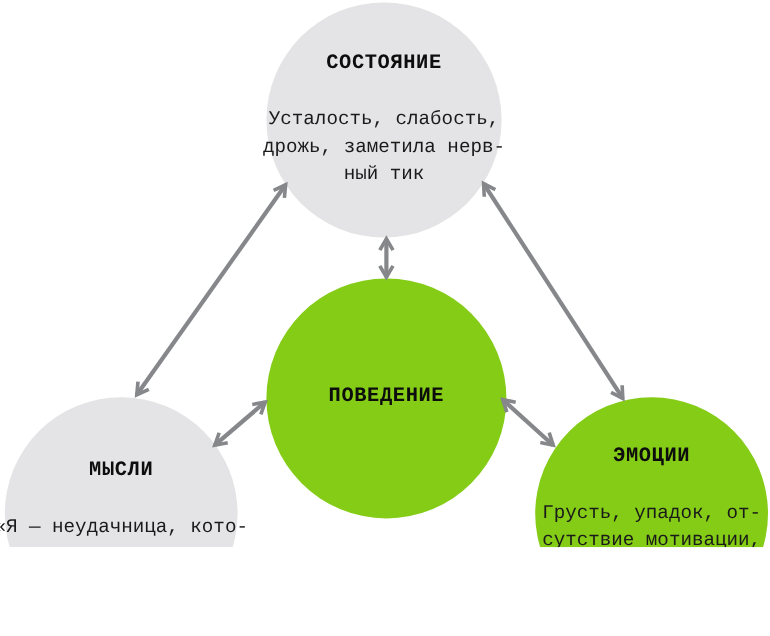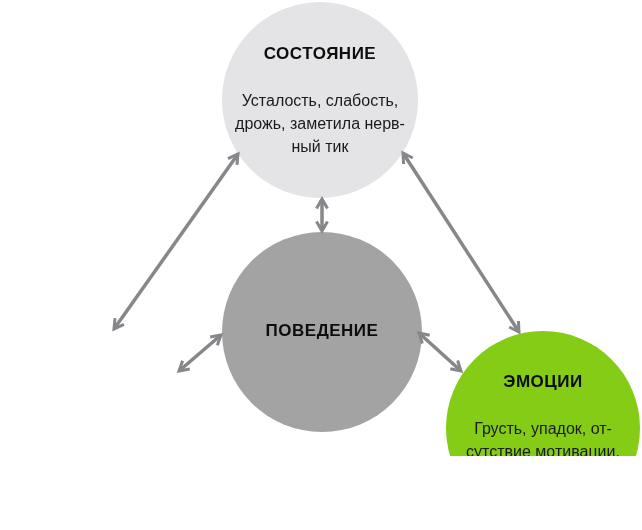--- a/index.html
+++ b/index.html
@@ -1,21 +1,21 @@
 <!DOCTYPE html>
 <html><head>
 <meta charset="utf-8">
 <style>
   html, body { margin: 0; padding: 0; background: #ffffff; }
   .stage {
     position: relative;
     width: 642px;
     height: 456px;
     background: #ffffff;
-    font-family: Liberation Sans, sans-serif;
+    font-family: Liberation Mono, monospace;
     overflow: hidden;
   }
   .node {
     position: absolute;
     border-radius: 50%;
   }
   .node-inner {
     position: absolute;
     left: 50%;
     top: 50%;
@@ -58,26 +58,33 @@
 
   <div class="node node-state" style="background: rgb(228, 228, 230);">
     <div class="node-inner">
       <div class="node-title">СОСТОЯНИЕ</div>
       <div class="node-body">Усталость, слабость,
 дрожь, заметила нерв-
 ный тик</div>
     </div>
   </div>
 
-  <div class="node node-behavior" style="background: #a3a3a3;">
+  <div class="node node-behavior" style="background: #84cc16;">
     <div class="node-inner">
       <div class="node-title">ПОВЕДЕНИЕ</div>
     </div>
   </div>
 
+  <div class="node node-thoughts" style="background: rgb(228, 228, 230);">
+    <div class="node-inner">
+      <div class="node-title">МЫСЛИ</div>
+      <div class="node-body">«Я — неудачница, кото-
+рая всех подводит»</div>
+    </div>
+  </div>
 
   <div class="node node-emotions" style="background: #84cc16;">
     <div class="node-inner">
       <div class="node-title">ЭМОЦИИ</div>
       <div class="node-body">Грусть, упадок, от-
 сутствие мотивации,
 чувство вины</div>
     </div>
   </div>
 

